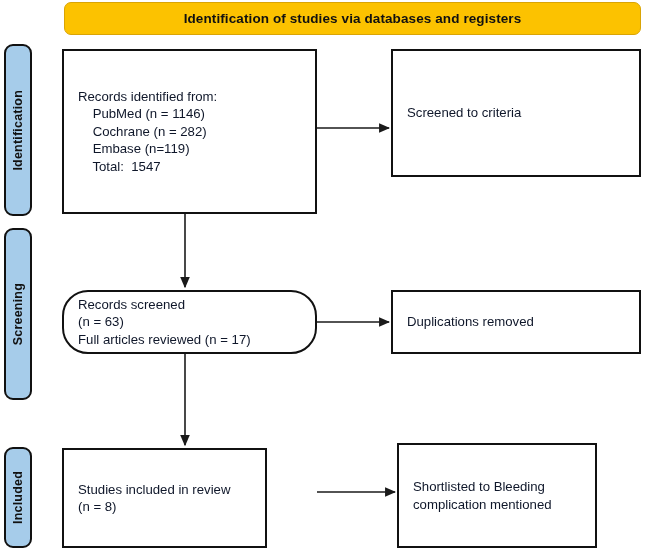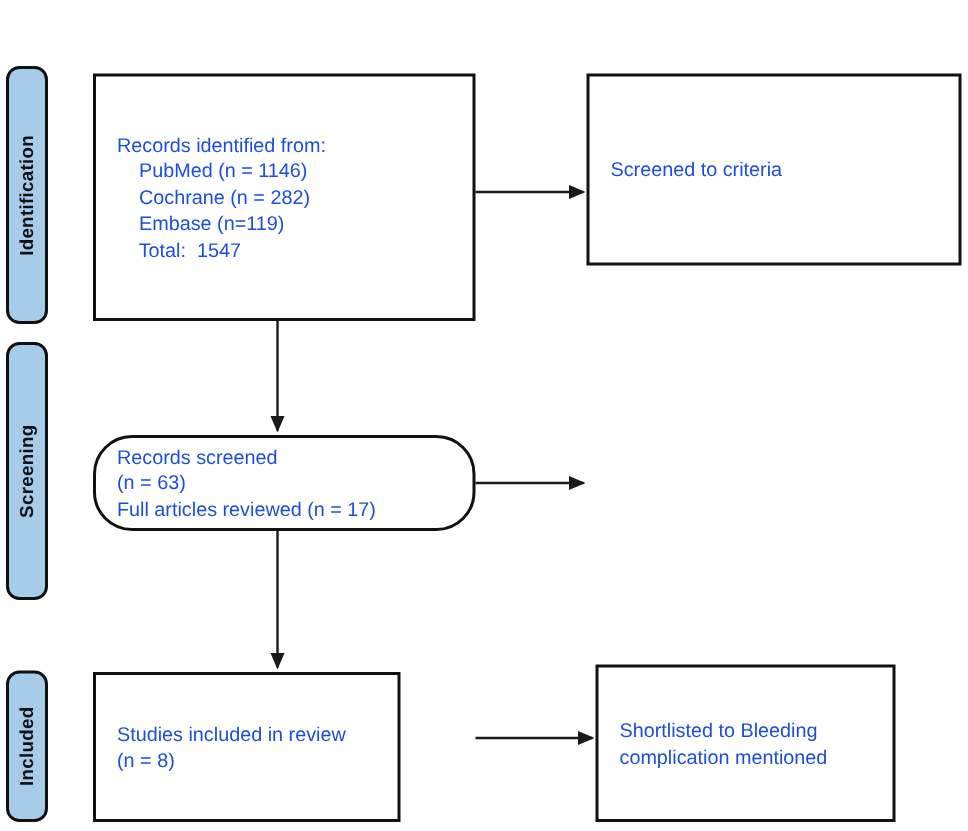--- a/index.html
+++ b/index.html
@@ -72,21 +72,21 @@
   .pbox {
     position: absolute;
     background: #ffffff;
     border: 2px solid #111111;
     box-sizing: border-box;
     display: flex;
     align-items: center;
   }
   .pbox-text {
     font-size: 13.2px;
-    color: #1d4ed8;
+    color: #0f172a;
     line-height: 1.32;
     padding-left: 14px;
     padding-right: 8px;
     white-space: pre;
   }
 
   
   #box-records-identified { left: 62px;  top: 49px;  width: 255px; height: 165px; }
   #box-screened-criteria  { left: 391px; top: 49px;  width: 250px; height: 128px; }
   
@@ -104,20 +104,23 @@
     width: 645px;
     height: 554px;
     pointer-events: none;
   }
 </style>
 </head>
 <body>
 
 <div id="prisma-root">
 
+  <div class="banner">
+    <span class="banner-text">Identification of studies via databases and registers</span>
+  </div>
 
   <div class="stage-tab" id="stage-identification">
     <span class="stage-label">Identification</span>
   </div>
   <div class="stage-tab" id="stage-screening">
     <span class="stage-label">Screening</span>
   </div>
   <div class="stage-tab" id="stage-included">
     <span class="stage-label">Included</span>
   </div>
@@ -130,20 +133,23 @@
     Total:  1547</span>
   </div>
   <div class="pbox" id="box-screened-criteria">
     <span class="pbox-text">Screened to criteria</span>
   </div>
 
   <div class="pbox" id="box-records-screened">
     <span class="pbox-text">Records screened
 (n = 63)
 Full articles reviewed (n = 17)</span>
+  </div>
+  <div class="pbox" id="box-duplications">
+    <span class="pbox-text">Duplications removed</span>
   </div>
 
   <div class="pbox" id="box-studies-included">
     <span class="pbox-text">Studies included in review
 (n = 8)</span>
   </div>
   <div class="pbox" id="box-shortlisted">
     <span class="pbox-text">Shortlisted to Bleeding
 complication mentioned</span>
   </div>

